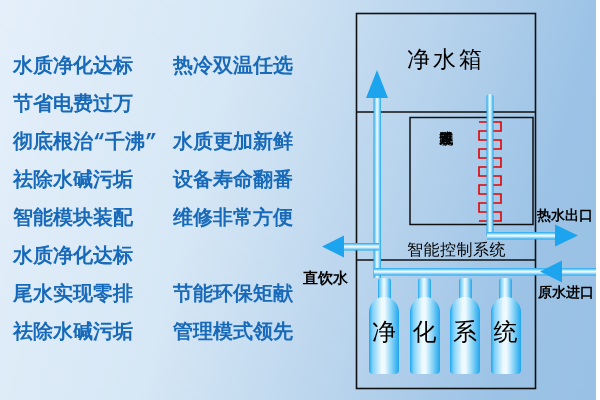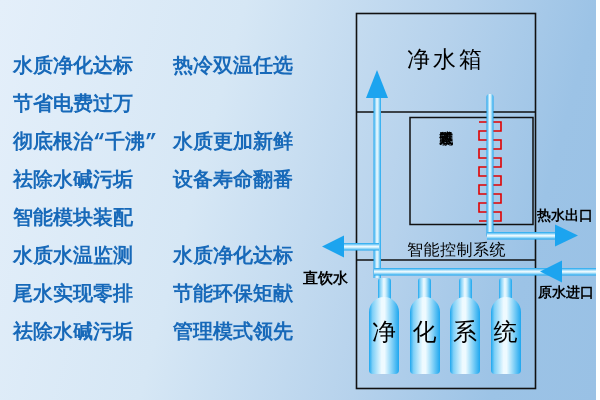--- a/index.html
+++ b/index.html
@@ -47,23 +47,23 @@
       <div class="frow">
         <span class="fitem">彻底根治“千沸”</span>
         <span class="fitem">水质更加新鲜</span>
       </div>
       <div class="frow">
         <span class="fitem">祛除水碱污垢</span>
         <span class="fitem">设备寿命翻番</span>
       </div>
       <div class="frow">
         <span class="fitem">智能模块装配</span>
+        <span class="fitem">维修非常方便</span>
       </div>
       <div class="frow">
-        <span class="fitem">水质水温监测</span>
         <span class="fitem">水质净化达标</span>
       </div>
       <div class="frow">
         <span class="fitem">尾水实现零排</span>
         <span class="fitem">节能环保矩献</span>
       </div>
       <div class="frow">
         <span class="fitem">祛除水碱污垢</span>
         <span class="fitem">管理模式领先</span>
       </div>

